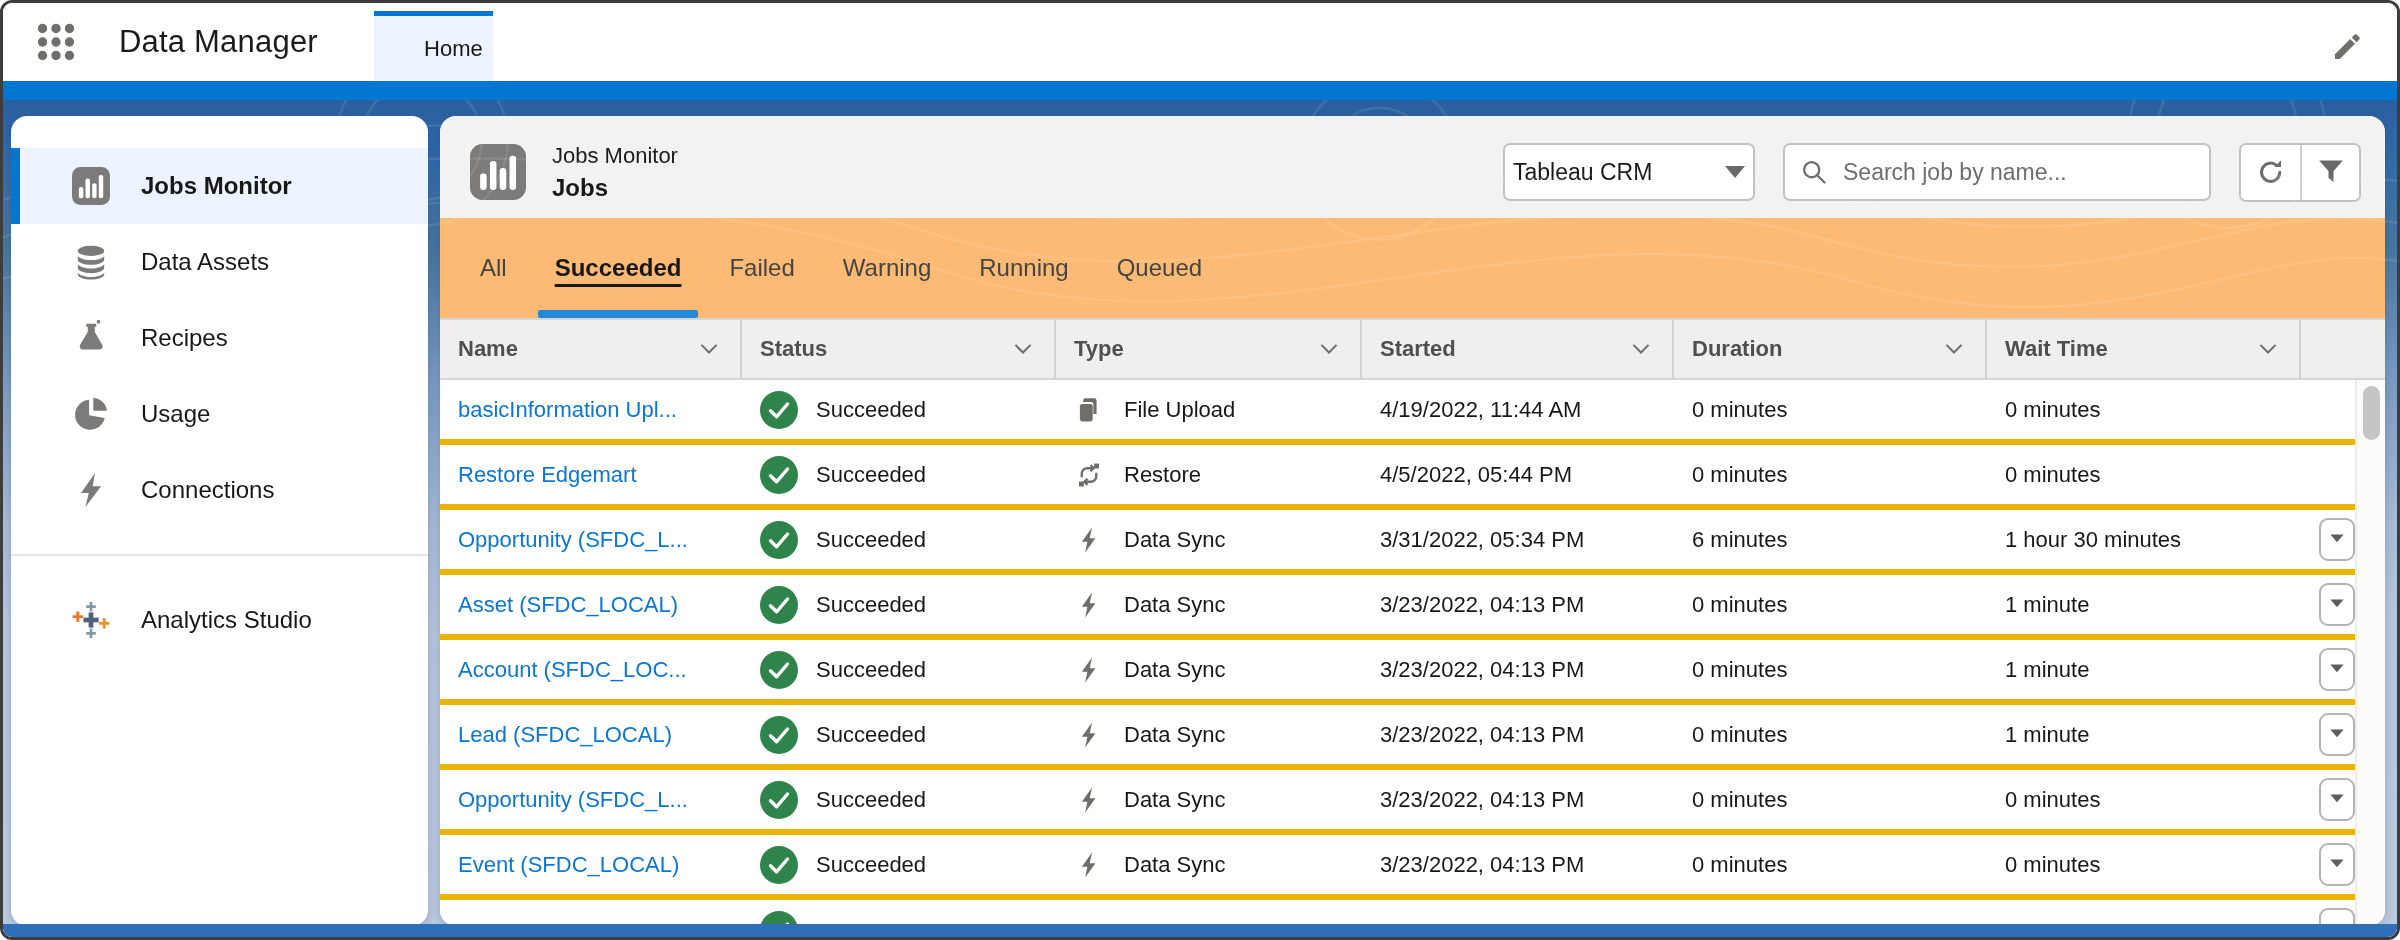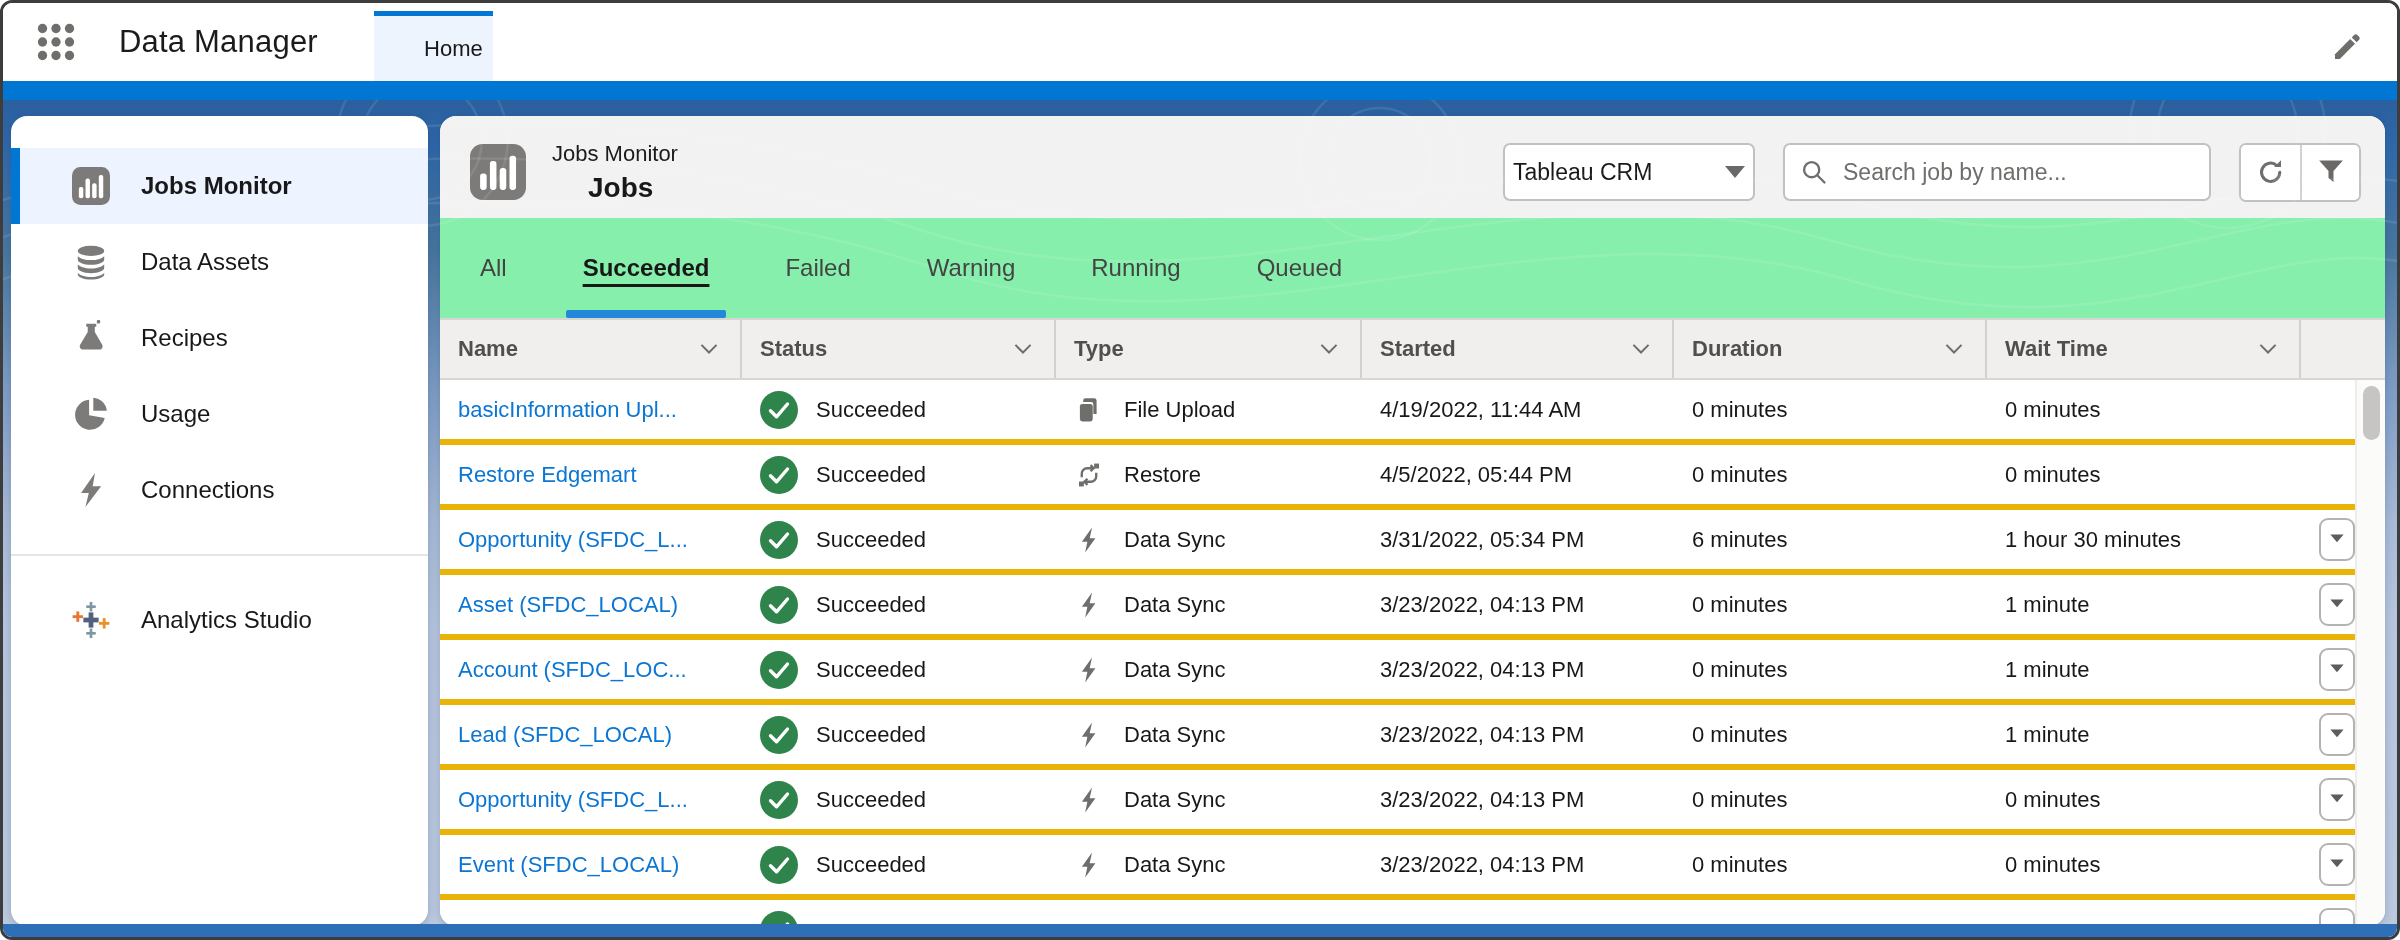--- a/index.html
+++ b/index.html
@@ -51,21 +51,21 @@
   
   .main { flex: 1; height: 810px; display: flex; flex-direction: column; overflow: hidden; }
   .main-header {
     height: 102px; background: #f3f2f2; border-radius: 16px 16px 0 0;
     display: flex; align-items: center; padding: 10px 24px 0 30px;
   }
   .page-icon { width: 56px; height: 56px; flex: none; }
   .page-icon svg { width: 56px; height: 56px; }
   .page-titles { margin-left: 26px; }
   .context-label { font-size: 22px; color: #1b1b1b; margin-bottom: 5px; }
-  .page-title { font-size: 28px; font-weight: 700; color: #181818; margin-left: 36px; }
+  .page-title { font-size: 24px; font-weight: 700; color: #181818; }
   .header-controls { margin-left: auto; display: flex; align-items: center; gap: 28px; }
   .select-btn {
     height: 58px; min-width: 252px; background: #fff; border: 2px solid #c2c1c0; border-radius: 7px;
     display: flex; align-items: center; justify-content: space-between; padding: 0 8px;
     font-size: 23px; color: #181818; cursor: pointer; gap: 26px;
   }
   .select-caret { width: 0; height: 0; border-left: 10px solid transparent; border-right: 10px solid transparent; border-top: 12px solid #6b6967; }
   .search-box { position: relative; width: 428px; height: 58px; }
   .search-box input {
     width: 100%; height: 100%; border: 2px solid #c2c1c0; border-radius: 7px;
@@ -73,21 +73,21 @@
   }
   .search-box input::placeholder { color: #706e6b; }
   .search-glyph { position: absolute; left: 17px; top: 15px; width: 28px; height: 28px; pointer-events: none; }
   .search-glyph svg { width: 28px; height: 28px; }
   .btn-group { display: flex; border: 2px solid #c2c1c0; border-radius: 7px; overflow: hidden; background: #fff; }
   .icon-btn { width: 59px; height: 55px; background: #fff; border: none; display: flex; align-items: center; justify-content: center; cursor: pointer; }
   .icon-btn + .icon-btn { border-left: 2px solid #d2d1d0; }
   .icon-btn svg { width: 30px; height: 30px; }
 
   
-  .tabs { height: 100px; background: #86efac; display: flex; align-items: center; padding-left: 16px; gap: 28px; }
+  .tabs { height: 100px; background: #fdba74; display: flex; align-items: center; padding-left: 16px; }
   .tab { position: relative; height: 100%; display: flex; align-items: center; padding: 0 24px; font-size: 24px; color: #444; cursor: pointer; }
   .tab.active { color: #181818; font-weight: 700; }
   .tab.active .tab-label { text-decoration: underline; text-decoration-thickness: 3px; text-underline-offset: 8px; }
   .tab.active::after { content:""; position:absolute; left:7px; right:7px; bottom:0; height:8px; background:#2288d8; border-radius:2px; }
 
   
   .grid-cols { display: grid; grid-template-columns: 302px 314px 306px 312px 313px 314px 1fr; }
   .grid-header {
     height: 62px; background: #f0efee; border-top: 2px solid #d8d6d4; border-bottom: 2px solid #d8d6d4;
     padding-right: 30px;

